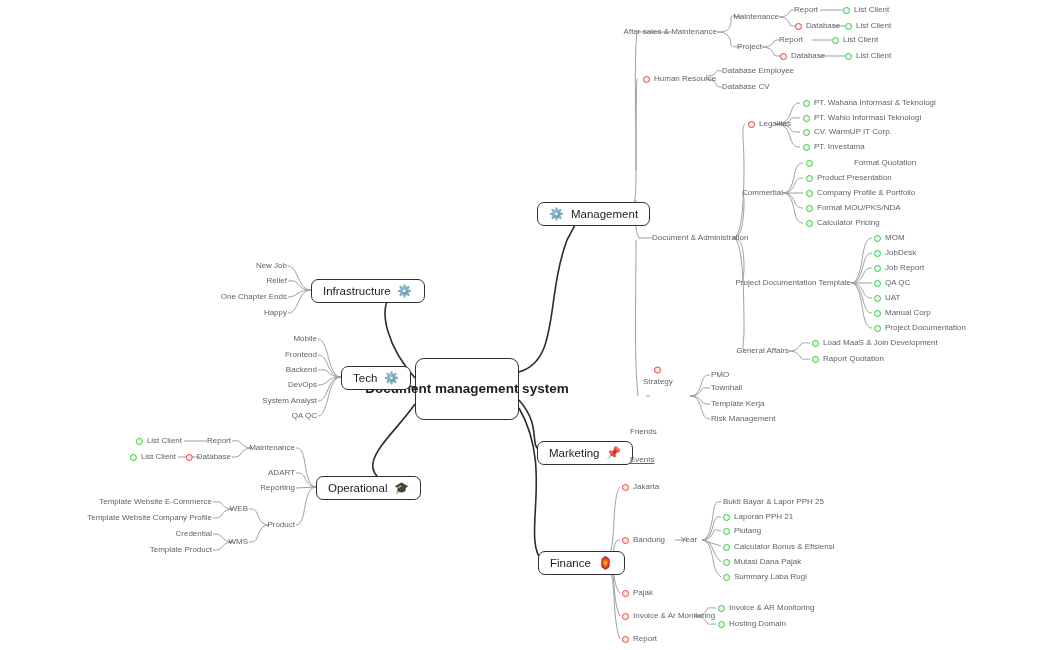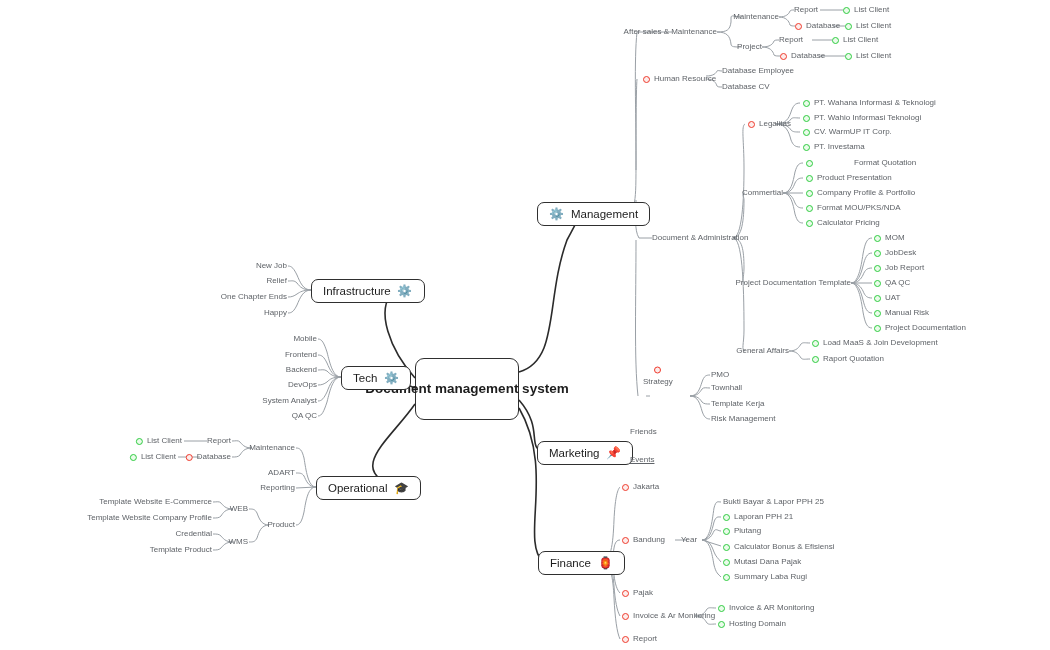--- a/index.html
+++ b/index.html
@@ -322,21 +322,21 @@
   <div class="lbl r" style="left:874px;top:283px;">
     <span class="ico green"></span>
     <span>QA QC</span>
   </div>
   <div class="lbl r" style="left:874px;top:298px;">
     <span class="ico green"></span>
     <span>UAT</span>
   </div>
   <div class="lbl r" style="left:874px;top:313px;">
     <span class="ico green"></span>
-    <span>Manual Risk</span>
+    <span>Manual Corp</span>
   </div>
   <div class="lbl r" style="left:874px;top:328px;">
     <span class="ico green"></span>
     <span>Project Documentation</span>
   </div>
 
   <div class="lbl l" style="left:789px;top:351px;">
     <span>General Affairs</span>
   </div>
   <div class="lbl r" style="left:812px;top:343px;">

